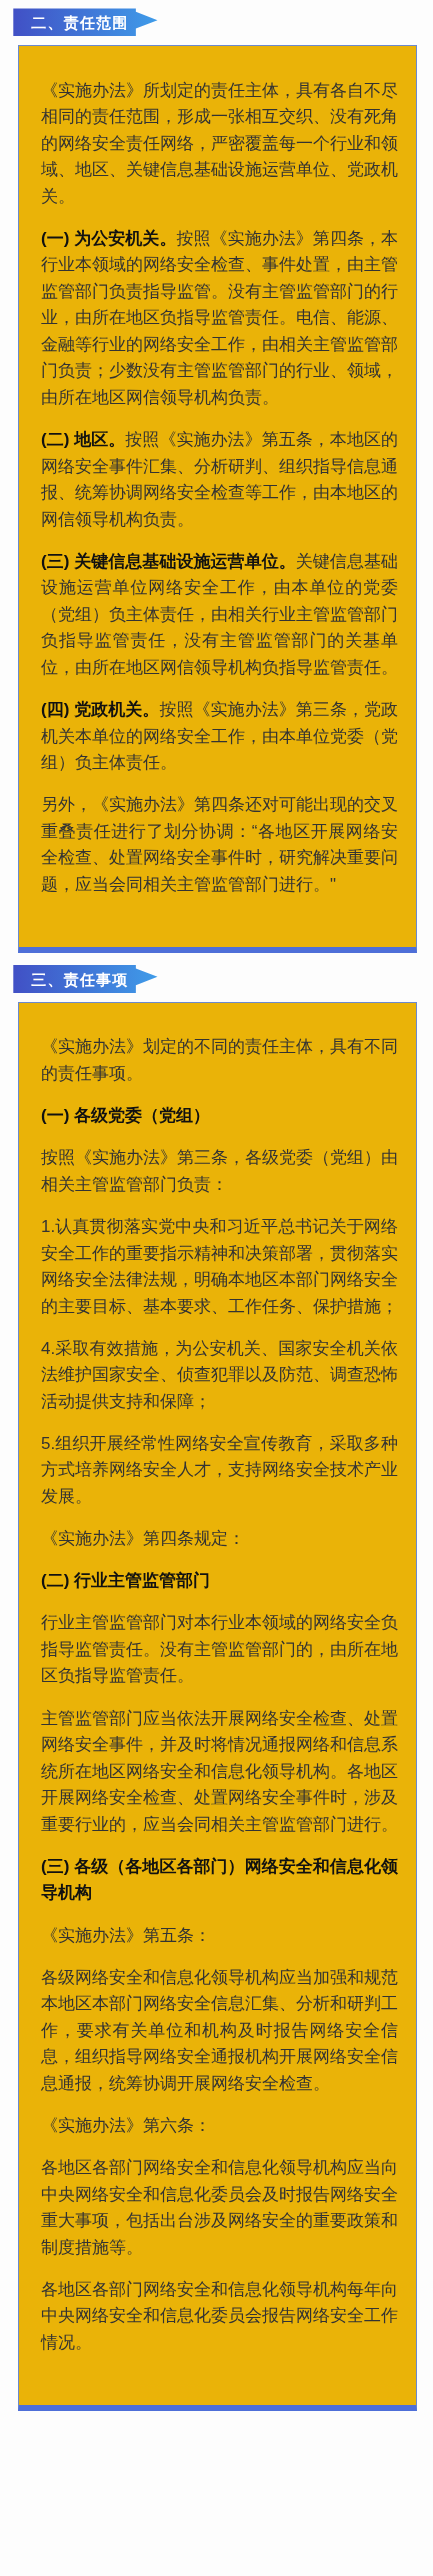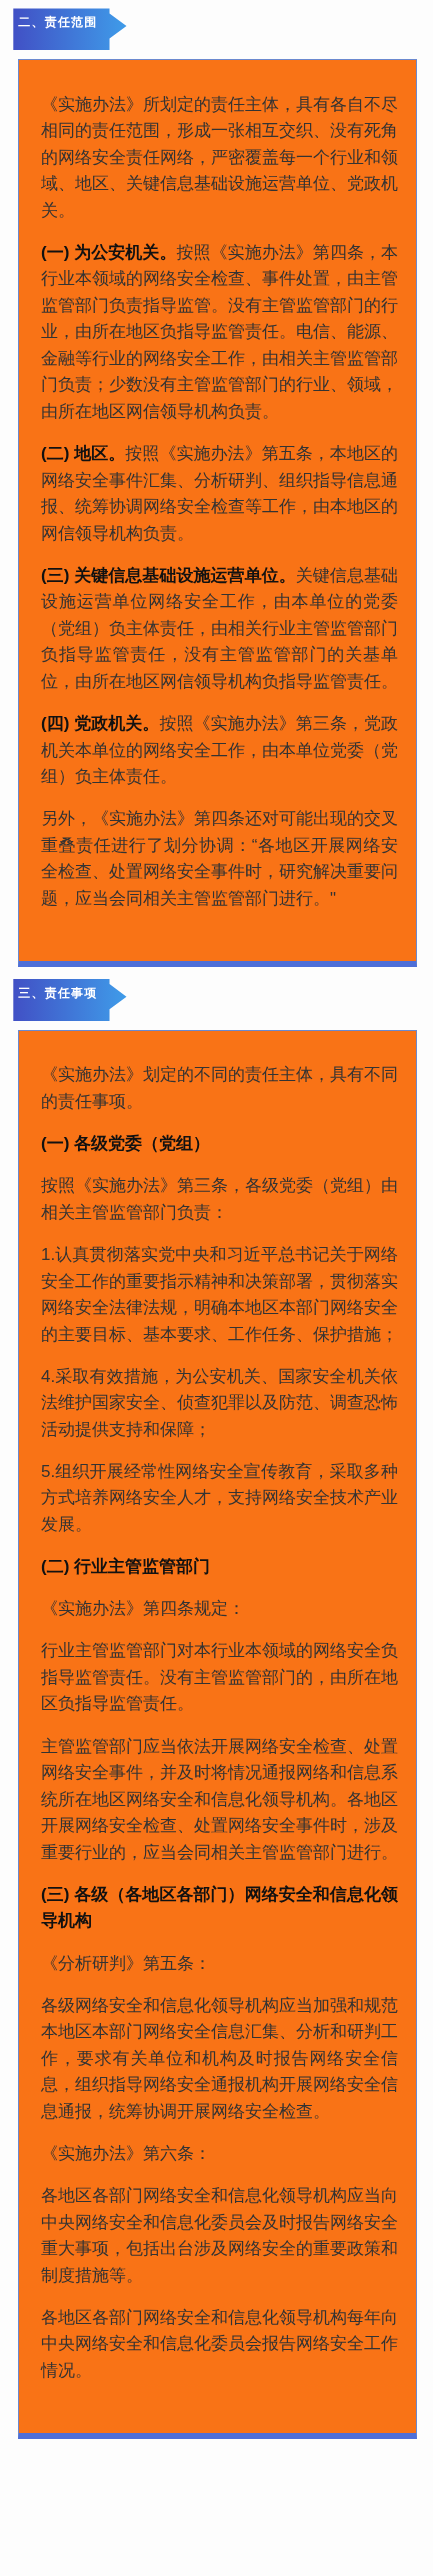--- a/index.html
+++ b/index.html
@@ -14,29 +14,29 @@
     box-sizing: border-box;
     padding-top: 7.2px;
   }
   .section { margin-bottom: 1.2px; }
   .badge {
     display: inline-block;
     margin: 1.2px 0 9px 13.3px;
     background: linear-gradient(90deg, #4150c5 0%, #3f9ce9 100%);
     color: #ffffff;
     font-weight: bold;
-    font-size: 12px;
+    font-size: 15px;
     line-height: 29px;
-    height: 42px;
-    padding: 0 29px 0 5px;
+    height: 28px;
+    padding: 0 29px 0 18px;
     letter-spacing: 1.2px;
     clip-path: polygon(0 0, 85% 0, 85% 12%, 100% 42%, 85% 72%, 85% 100%, 0 100%);
   }
   .box {
-    background: #f97316;
+    background: #eab308;
     border: 1.8px solid #6b89cf;
     border-bottom: 6px solid #4e6fd8;
     margin: 0 17px 11px 18px;
     padding: 15.7px 18px 33px 22px;
   }
   .box p {
     margin: 15.7px 0;
     font-size: 17px;
     line-height: 26.5px;
     color: #333333;
@@ -60,25 +60,25 @@
         <p><b>(四) 党政机关。</b><span>按照《实施办法》第三条，党政机关本单位的网络安全工作，由本单位党委（党组）负主体责任。</span></p>
         <p><span>另外，《实施办法》第四条还对可能出现的交叉重叠责任进行了划分协调：“各地区开展网络安全检查、处置网络安全事件时，研究解决重要问题，应当会同相关主管监管部门进行。"</span></p>
       </div></section>
     <section class="section"><div class="badge">三、责任事项</div><div class="box">
         <p><span>《实施办法》划定的不同的责任主体，具有不同的责任事项。</span></p>
         <p><b>(一) 各级党委（党组）</b></p>
         <p><span>按照《实施办法》第三条，各级党委（党组）由相关主管监管部门负责：</span></p>
         <p><span>1.认真贯彻落实党中央和习近平总书记关于网络安全工作的重要指示精神和决策部署，贯彻落实网络安全法律法规，明确本地区本部门网络安全的主要目标、基本要求、工作任务、保护措施；</span></p>
         <p><span>4.采取有效措施，为公安机关、国家安全机关依法维护国家安全、侦查犯罪以及防范、调查恐怖活动提供支持和保障；</span></p>
         <p><span>5.组织开展经常性网络安全宣传教育，采取多种方式培养网络安全人才，支持网络安全技术产业发展。</span></p>
+        <p><span>《实施办法》第四条规定：</span></p>
         <p><b>(二) 行业主管监管部门</b></p>
-        <p><span>《实施办法》第四条规定：</span></p>
         <p><span>行业主管监管部门对本行业本领域的网络安全负指导监管责任。没有主管监管部门的，由所在地区负指导监管责任。</span></p>
         <p><span>主管监管部门应当依法开展网络安全检查、处置网络安全事件，并及时将情况通报网络和信息系统所在地区网络安全和信息化领导机构。各地区开展网络安全检查、处置网络安全事件时，涉及重要行业的，应当会同相关主管监管部门进行。</span></p>
         <p><b>(三) 各级（各地区各部门）网络安全和信息化领导机构</b></p>
-        <p><span>《分析研判》第五条：</span></p>
+        <p><span>《实施办法》第五条：</span></p>
         <p><span>各级网络安全和信息化领导机构应当加强和规范本地区本部门网络安全信息汇集、分析和研判工作，要求有关单位和机构及时报告网络安全信息，组织指导网络安全通报机构开展网络安全信息通报，统筹协调开展网络安全检查。</span></p>
         <p><span>《实施办法》第六条：</span></p>
         <p><span>各地区各部门网络安全和信息化领导机构应当向中央网络安全和信息化委员会及时报告网络安全重大事项，包括出台涉及网络安全的重要政策和制度措施等。</span></p>
         <p><span>各地区各部门网络安全和信息化领导机构每年向中央网络安全和信息化委员会报告网络安全工作情况。</span></p>
       </div></section>
   </main>
 
 
 </body></html>

